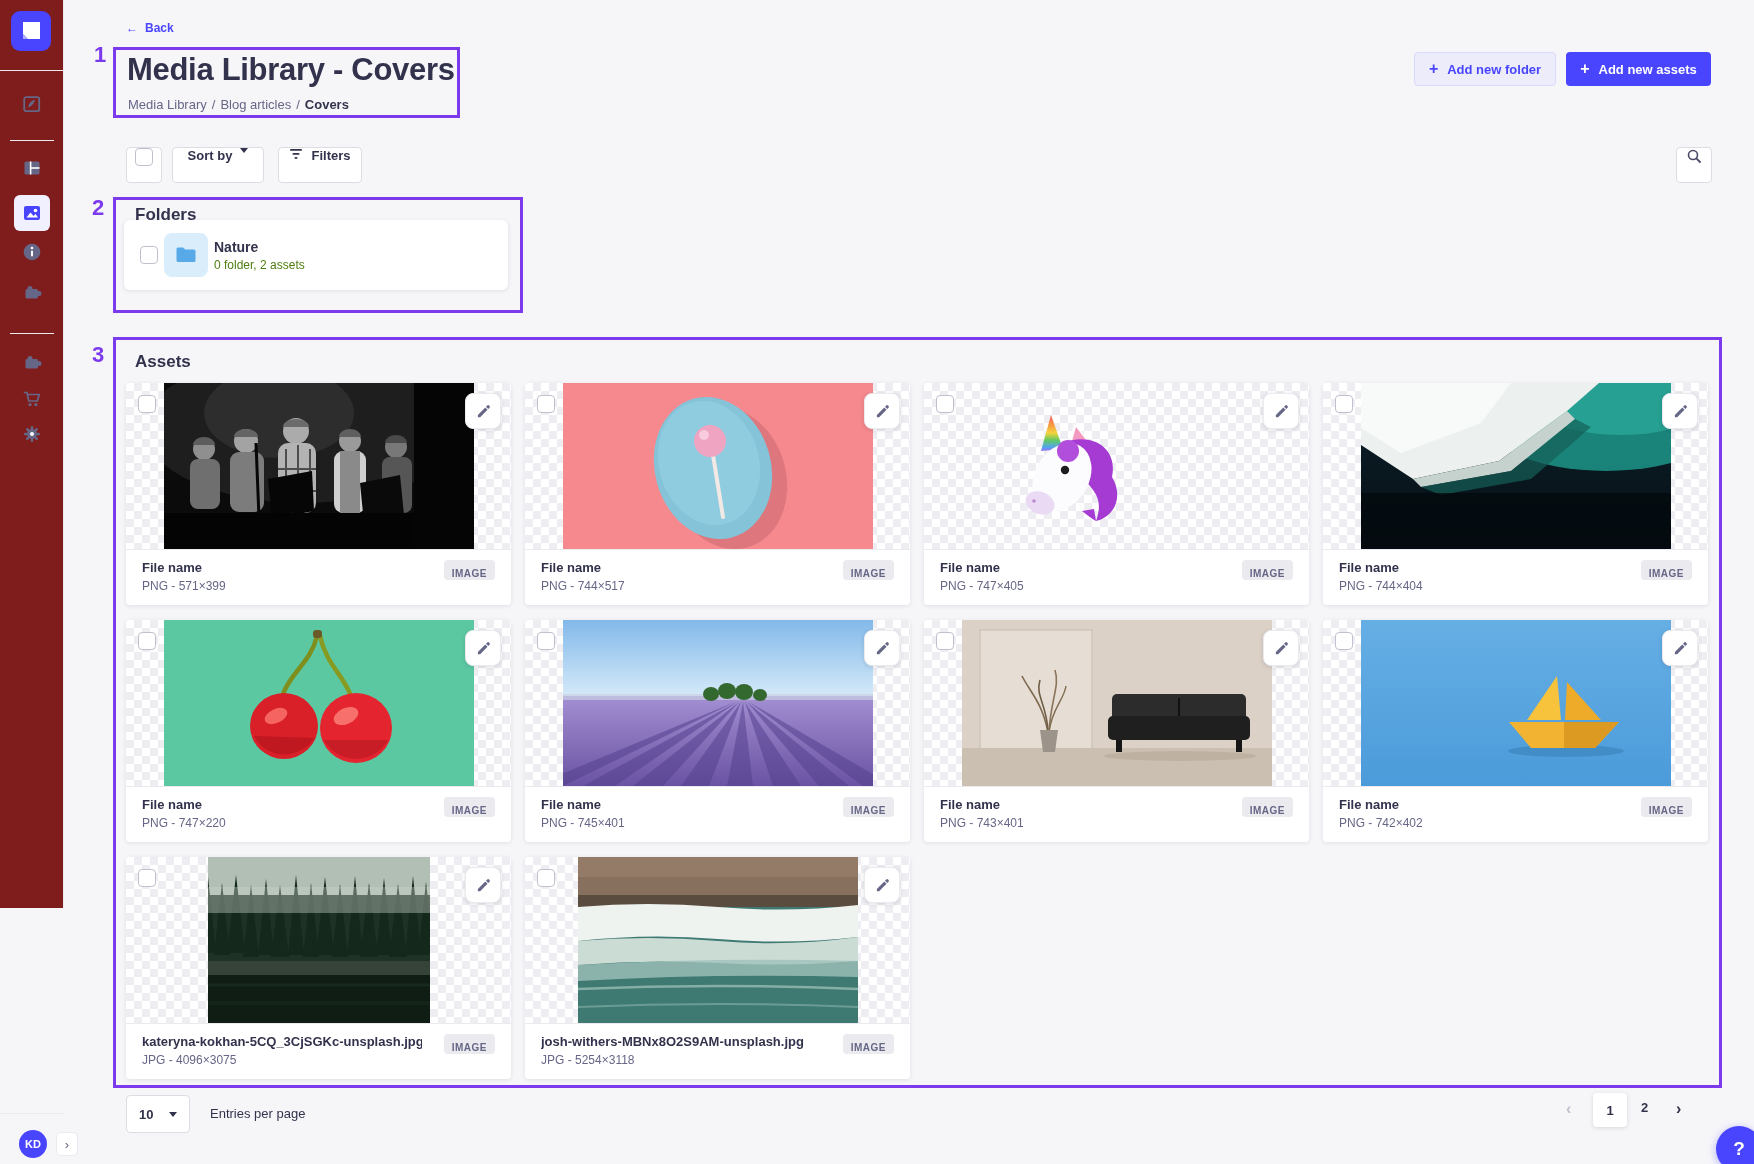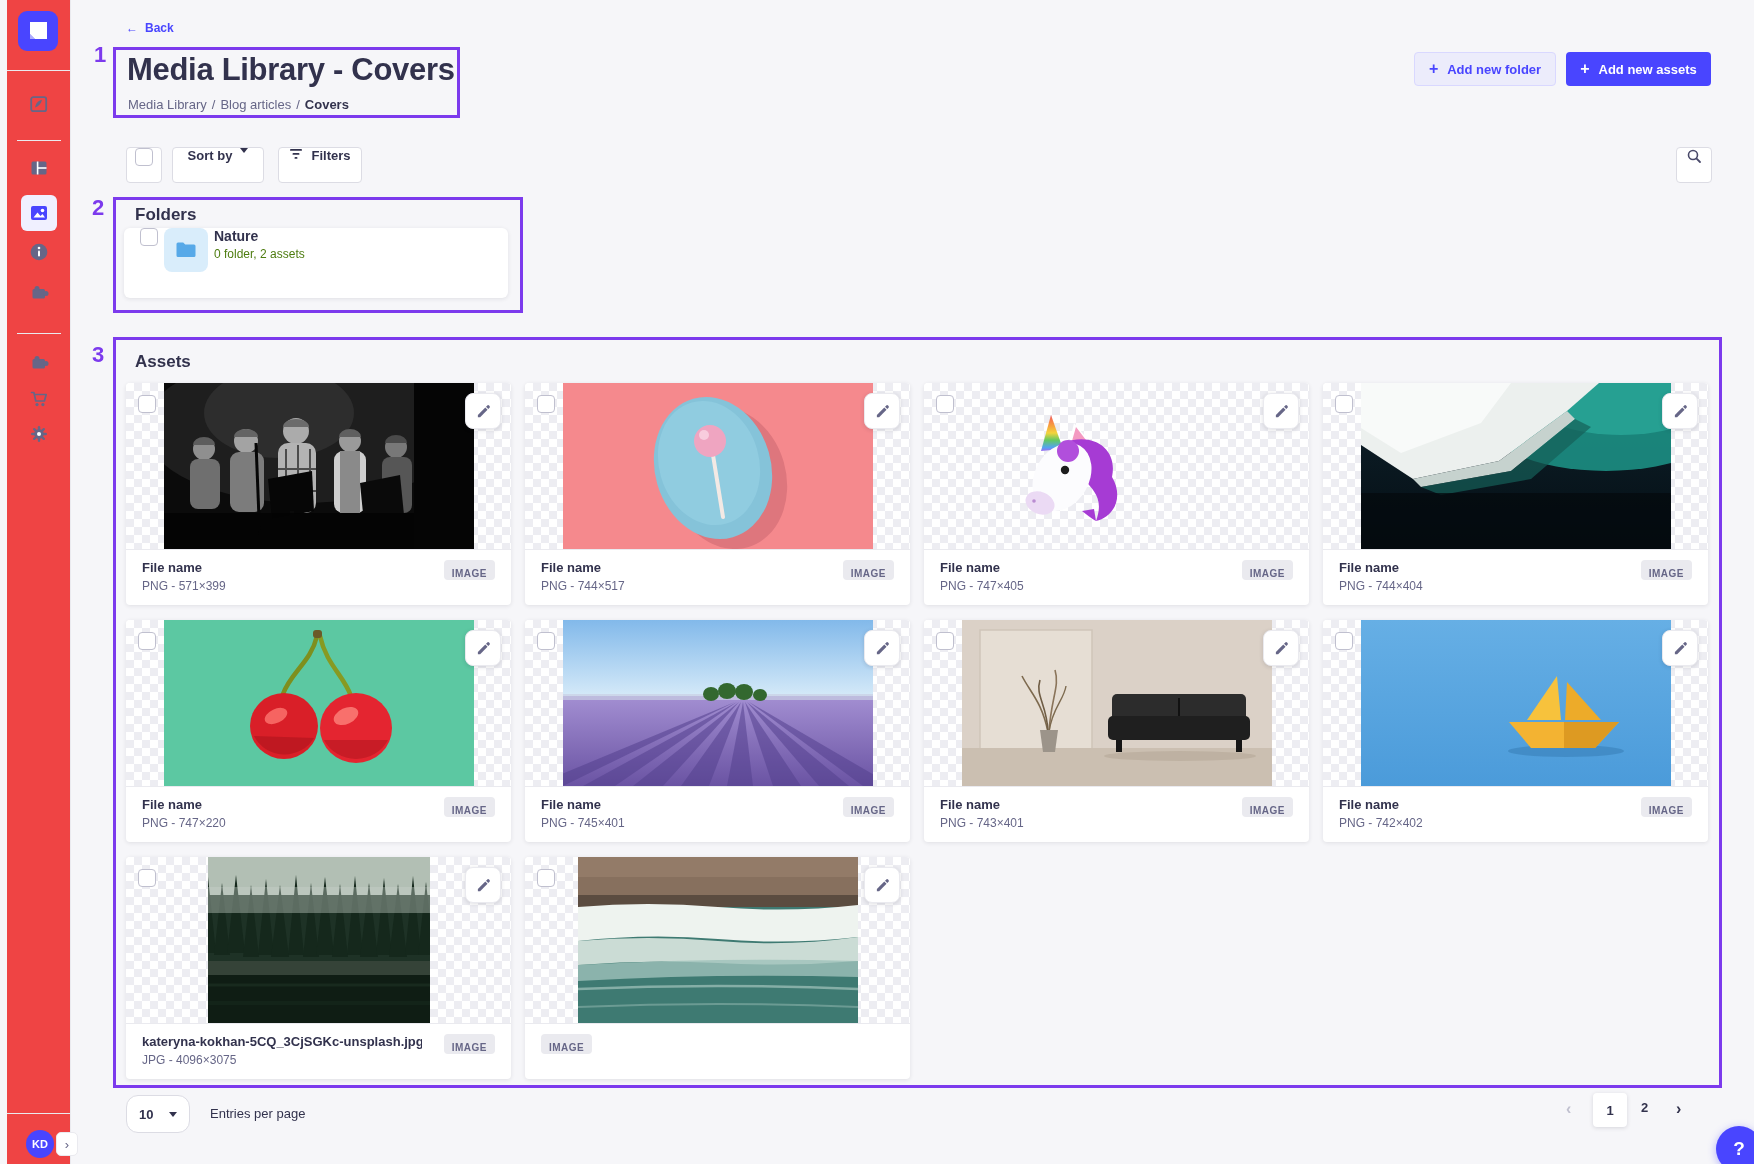--- a/index.html
+++ b/index.html
@@ -1,21 +1,21 @@
 <!DOCTYPE html>
 <html><head>
 <meta charset="utf-8">
 <style>
   *{box-sizing:border-box;margin:0;padding:0}
   html,body{width:1754px;height:1164px;overflow:hidden}
   body{font-family:"Liberation Sans",sans-serif;background:#F6F6F9;position:relative;color:#32324D}
   .abs{position:absolute}
 
   
-  .sidebar{position:absolute;left:7px;top:0;width:64px;height:1164px;background:#ef4444;border-right:1px solid #EAEAEF;z-index:4}
+  .sidebar{position:absolute;left:0;top:0;width:64px;height:908px;background:#7f1d1d;border-right:1px solid #EAEAEF;z-index:4}
   .logo{position:absolute;left:11px;top:11px;width:40px;height:40px;border-radius:9px;background:#4945FF;display:flex;align-items:center;justify-content:center}
   .sb-divider{position:absolute;left:0;width:64px;height:1px;background:#EAEAEF}
   .sb-divider.short{left:10px;width:44px}
   .sb-icon{position:absolute;left:14px;width:36px;height:36px;display:flex;align-items:center;justify-content:center;border-radius:6px;cursor:pointer}
   .sb-icon.active{background:#F0F0FF}
   .avatar{position:absolute;left:19px;top:1130px;width:28px;height:28px;border-radius:50%;background:#4945FF;color:#fff;font-size:11px;font-weight:bold;display:flex;align-items:center;justify-content:center}
   .collapse-btn{position:absolute;left:56px;top:1132px;width:22px;height:24px;background:#fff;border:1px solid #EAEAEF;border-radius:5px;color:#666687;font-size:13px;display:flex;align-items:center;justify-content:center;z-index:6;cursor:pointer}
 
   
   .back-link{left:126px;top:21px;display:flex;gap:7px;align-items:center;color:#4945FF;font-size:12px;font-weight:600;cursor:pointer}
@@ -35,41 +35,41 @@
   .filters{left:278px;width:84px}
   .searchbtn{left:1676px;width:36px}
   .caret{width:0;height:0;border-left:4px solid transparent;border-right:4px solid transparent;border-top:5px solid #32324D}
 
   
   .ann-box{position:absolute;border:3px solid #7C3AED;z-index:9;pointer-events:none}
   .ann-num{position:absolute;color:#7C3AED;font-size:22px;font-weight:bold;z-index:9}
 
   
   .section-heading{font-size:17px;font-weight:600;color:#32324D}
-  .folder-card{left:124px;top:228px;width:384px;height:70px;background:#fff;border-radius:6px;box-shadow:0 1px 4px rgba(33,33,52,.1);display:flex;align-items:flex-start;padding:0 16px;gap:6px;cursor:pointer}
+  .folder-card{left:124px;top:220px;width:384px;height:70px;background:#fff;border-radius:6px;box-shadow:0 1px 4px rgba(33,33,52,.1);display:flex;align-items:center;padding:0 16px;gap:6px;cursor:pointer}
   .folder-iconbox{width:44px;height:44px;border-radius:8px;background:#D9EDFB;display:flex;align-items:center;justify-content:center}
   .folder-name{font-size:14px;font-weight:600}
   .folder-meta{font-size:12px;color:#4d7c0f;margin-top:3px}
 
   
   .assets-grid{position:absolute;left:126px;top:383px;display:grid;grid-template-columns:repeat(4,385px);gap:15px 14px;z-index:1}
   .asset-card{width:385px;height:222px;background:#fff;border-radius:4px;box-shadow:0 1px 4px rgba(33,33,52,.1);overflow:hidden}
   .asset-preview{position:relative;height:166px;display:flex;justify-content:center;align-items:flex-start;overflow:hidden;cursor:pointer;
     background-color:#fff;
     background-image:linear-gradient(45deg,#EDEDF2 26%,transparent 26%,transparent 74%,#EDEDF2 74%),linear-gradient(45deg,#EDEDF2 26%,transparent 26%,transparent 74%,#EDEDF2 74%);
     background-size:16px 16px;background-position:0 0,8px 8px}
   .asset-check{position:absolute;left:12px;top:12px;z-index:2}
   .edit-btn{position:absolute;right:10px;top:10px;width:36px;height:36px;background:#fff;border:1px solid #EAEAEF;border-radius:8px;display:flex;align-items:center;justify-content:center;z-index:2;cursor:pointer;box-shadow:0 1px 4px rgba(33,33,52,.15)}
   .asset-footer{height:56px;border-top:1px solid #EAEAEF;display:flex;justify-content:space-between;padding:10px 16px 0 16px}
   .asset-name{font-size:13px;font-weight:bold;color:#32324D;max-width:280px;white-space:nowrap;overflow:hidden}
   .asset-meta{font-size:12px;color:#666687;margin-top:4px}
   .type-badge{height:20px;background:#EAEAEF;color:#666687;font-size:10px;font-weight:bold;letter-spacing:.5px;border-radius:4px;padding:8px 8px;line-height:1.1}
 
   
-  .entries-box{left:126px;top:1095px;width:64px;height:38px;background:#fff;border:1px solid #DCDCE4;border-radius:12px;display:flex;align-items:center;justify-content:space-between;padding:0 12px;font-size:13px;font-weight:600;cursor:pointer}
+  .entries-box{left:126px;top:1095px;width:64px;height:38px;background:#fff;border:1px solid #DCDCE4;border-radius:4px;display:flex;align-items:center;justify-content:space-between;padding:0 12px;font-size:13px;font-weight:600;cursor:pointer}
   .entries-label{left:210px;top:1106px;font-size:13px;color:#32324D}
   .pg{position:absolute;top:1100px;font-size:13px;font-weight:600;cursor:pointer}
   .pg-prev{left:1566px;color:#C0C0CF;font-size:16px}
   .pg-next{left:1676px;color:#32324D;font-size:16px}
   .pg-num{color:#32324D}
   .pg-active{left:1593px;top:1093px;width:34px;height:34px;background:#fff;border-radius:4px;box-shadow:0 1px 4px rgba(33,33,52,.15);display:flex;align-items:center;justify-content:center}
   .pg-2{left:1641px}
 
   .help-btn{position:absolute;left:1716px;top:1126px;width:46px;height:46px;border-radius:50%;background:#4945FF;color:#fff;font-size:19px;font-weight:bold;display:flex;align-items:center;justify-content:center;z-index:8;cursor:pointer;box-shadow:0 2px 8px rgba(73,69,255,.4)}
 </style>
@@ -584,20 +584,24 @@
         </svg>
       <span class="checkbox asset-check"></span>
       <span class="edit-btn">
         <svg width="15" height="15" viewBox="0 0 16 16">
           <path d="M2 11.6 L9.9 3.7 12.3 6.1 4.4 14 H2 Z" fill="#666687"></path>
           <path d="M10.7 2.9 l1.3-1.3 a1.3 1.3 0 0 1 1.9 0 l.5.5 a1.3 1.3 0 0 1 0 1.9 l-1.3 1.3z" fill="#666687"></path>
         </svg>
       </span>
     </div>
     <div class="asset-footer">
+      <span>
+        <div class="asset-name">josh-withers-MBNx8O2S9AM-unsplash.jpg</div>
+        <div class="asset-meta">JPG - 5254×3118</div>
+      </span>
       <span class="type-badge">IMAGE</span>
     </div>
   </div>
   </div>
 
 <div class="abs entries-box">
   <span>10</span>
   <span class="caret"></span>
 </div>
 <div class="abs entries-label">Entries per page</div>

